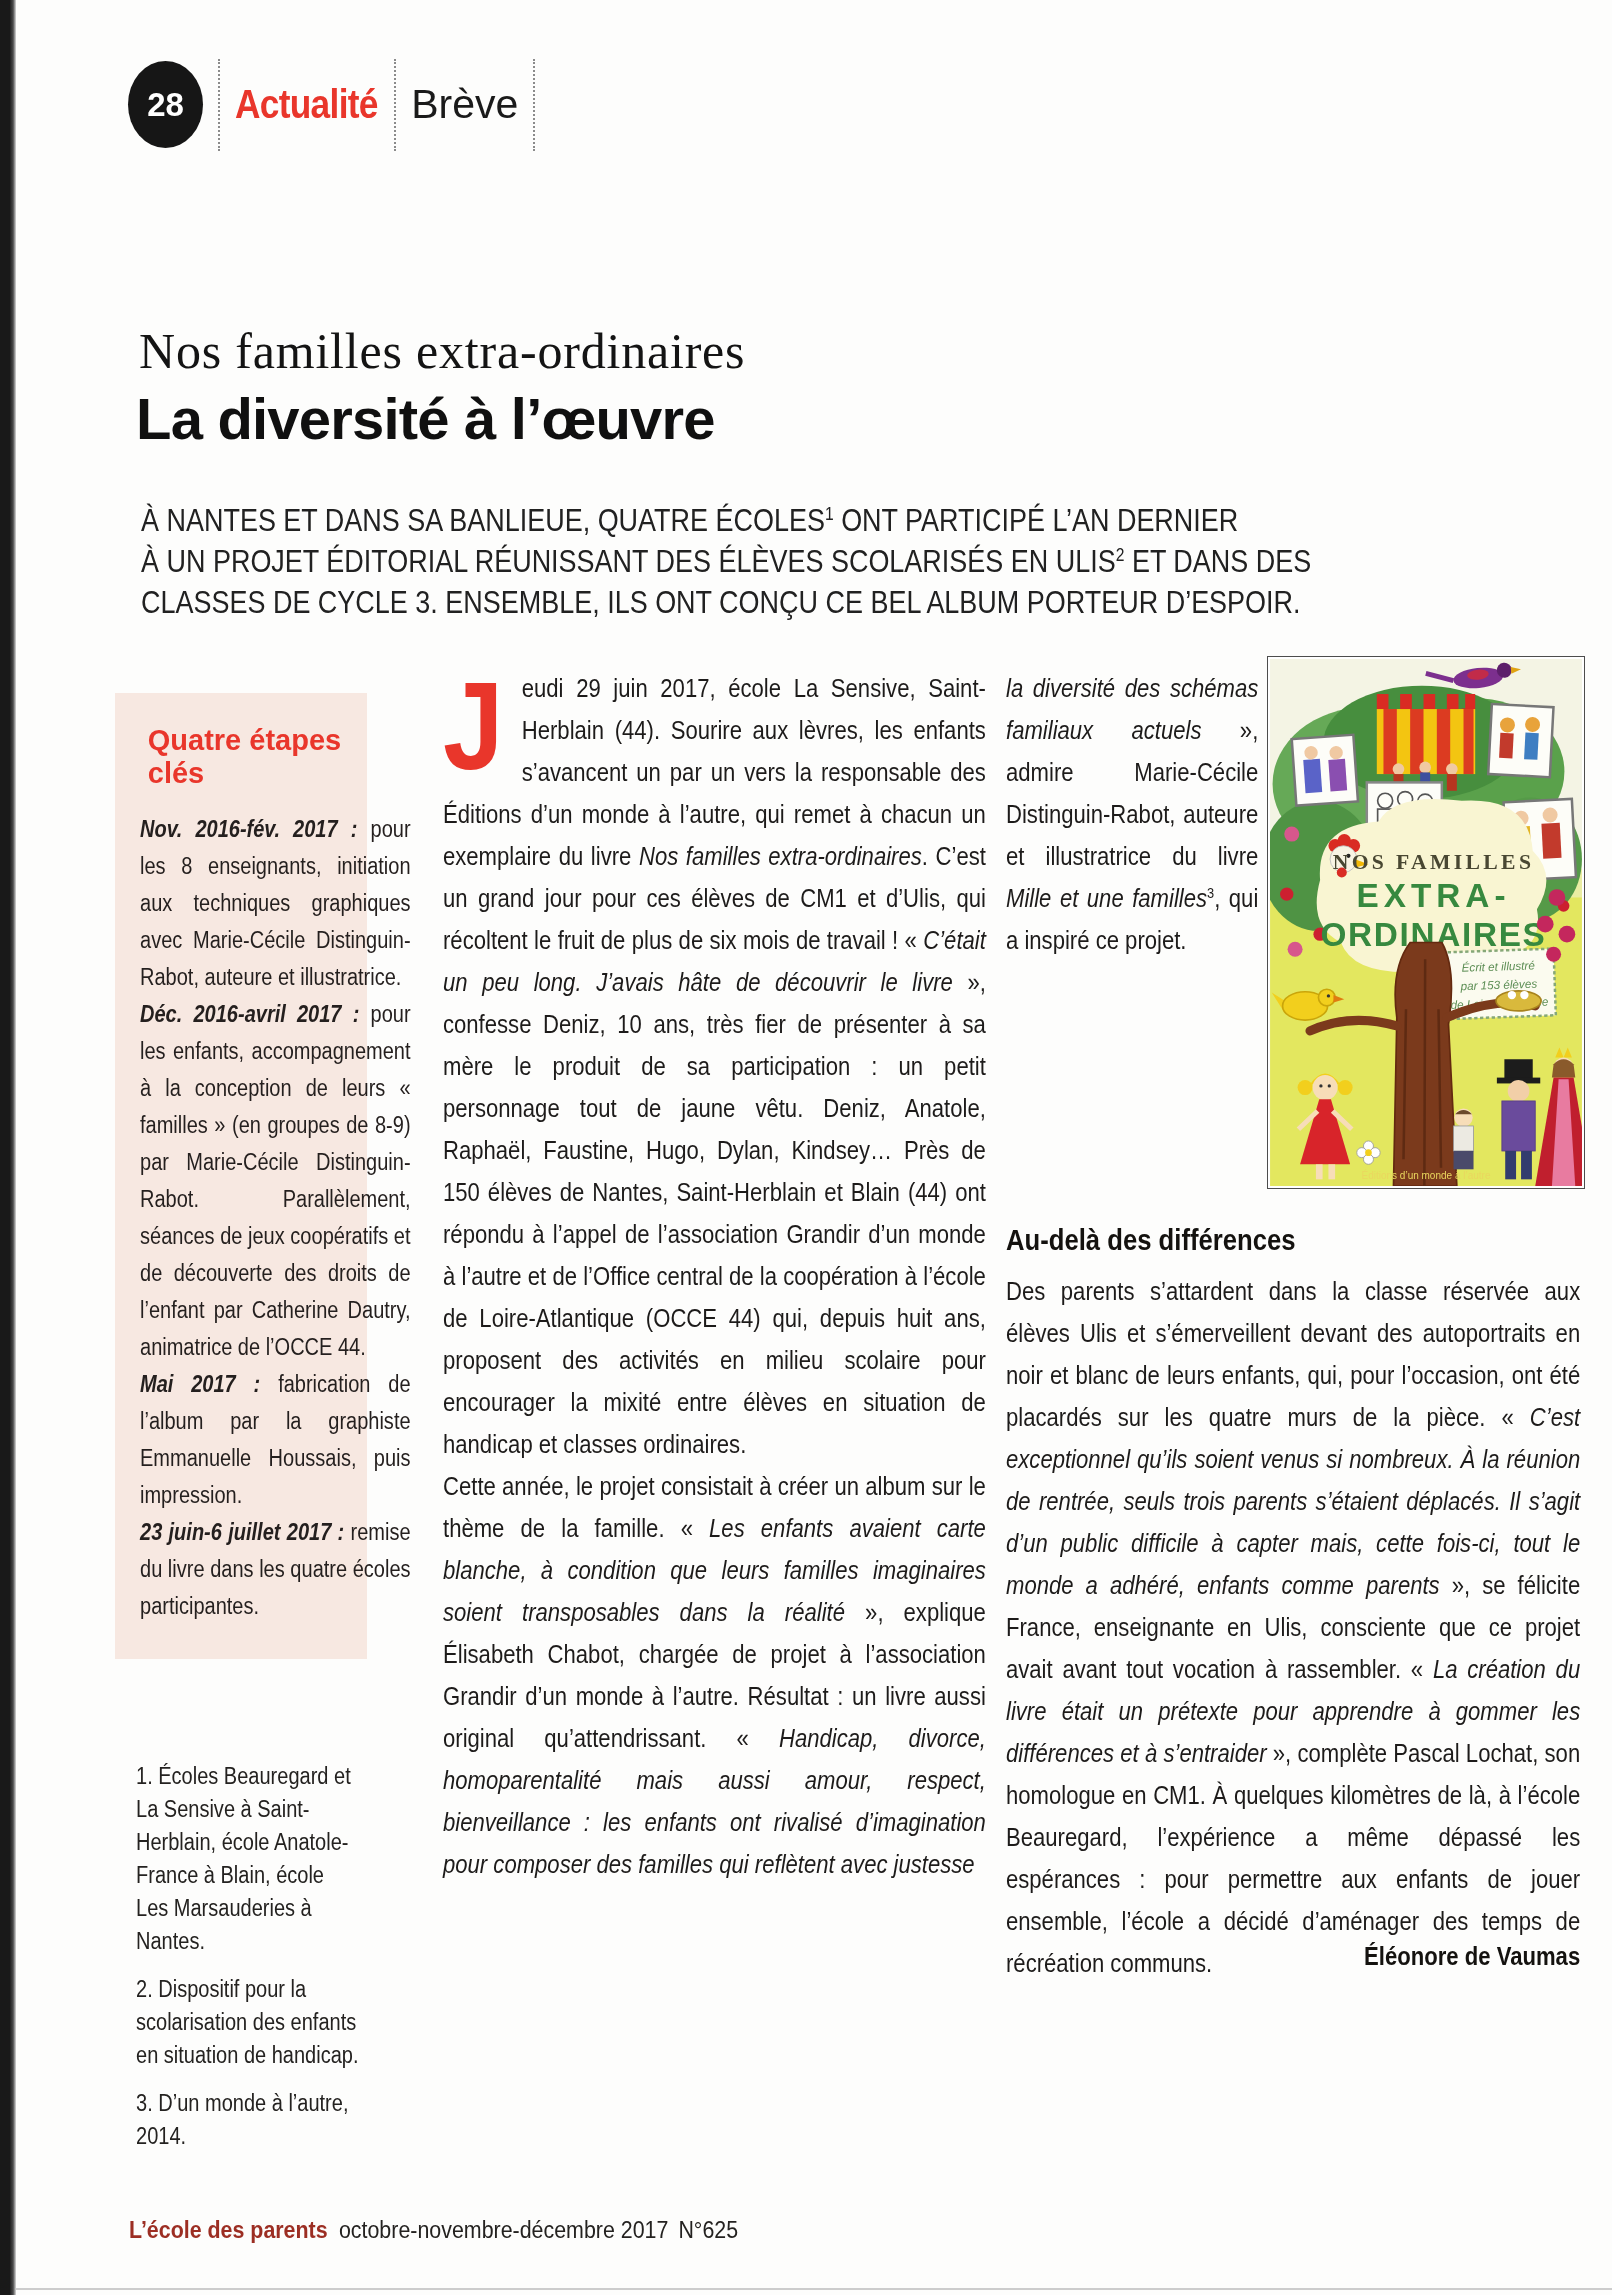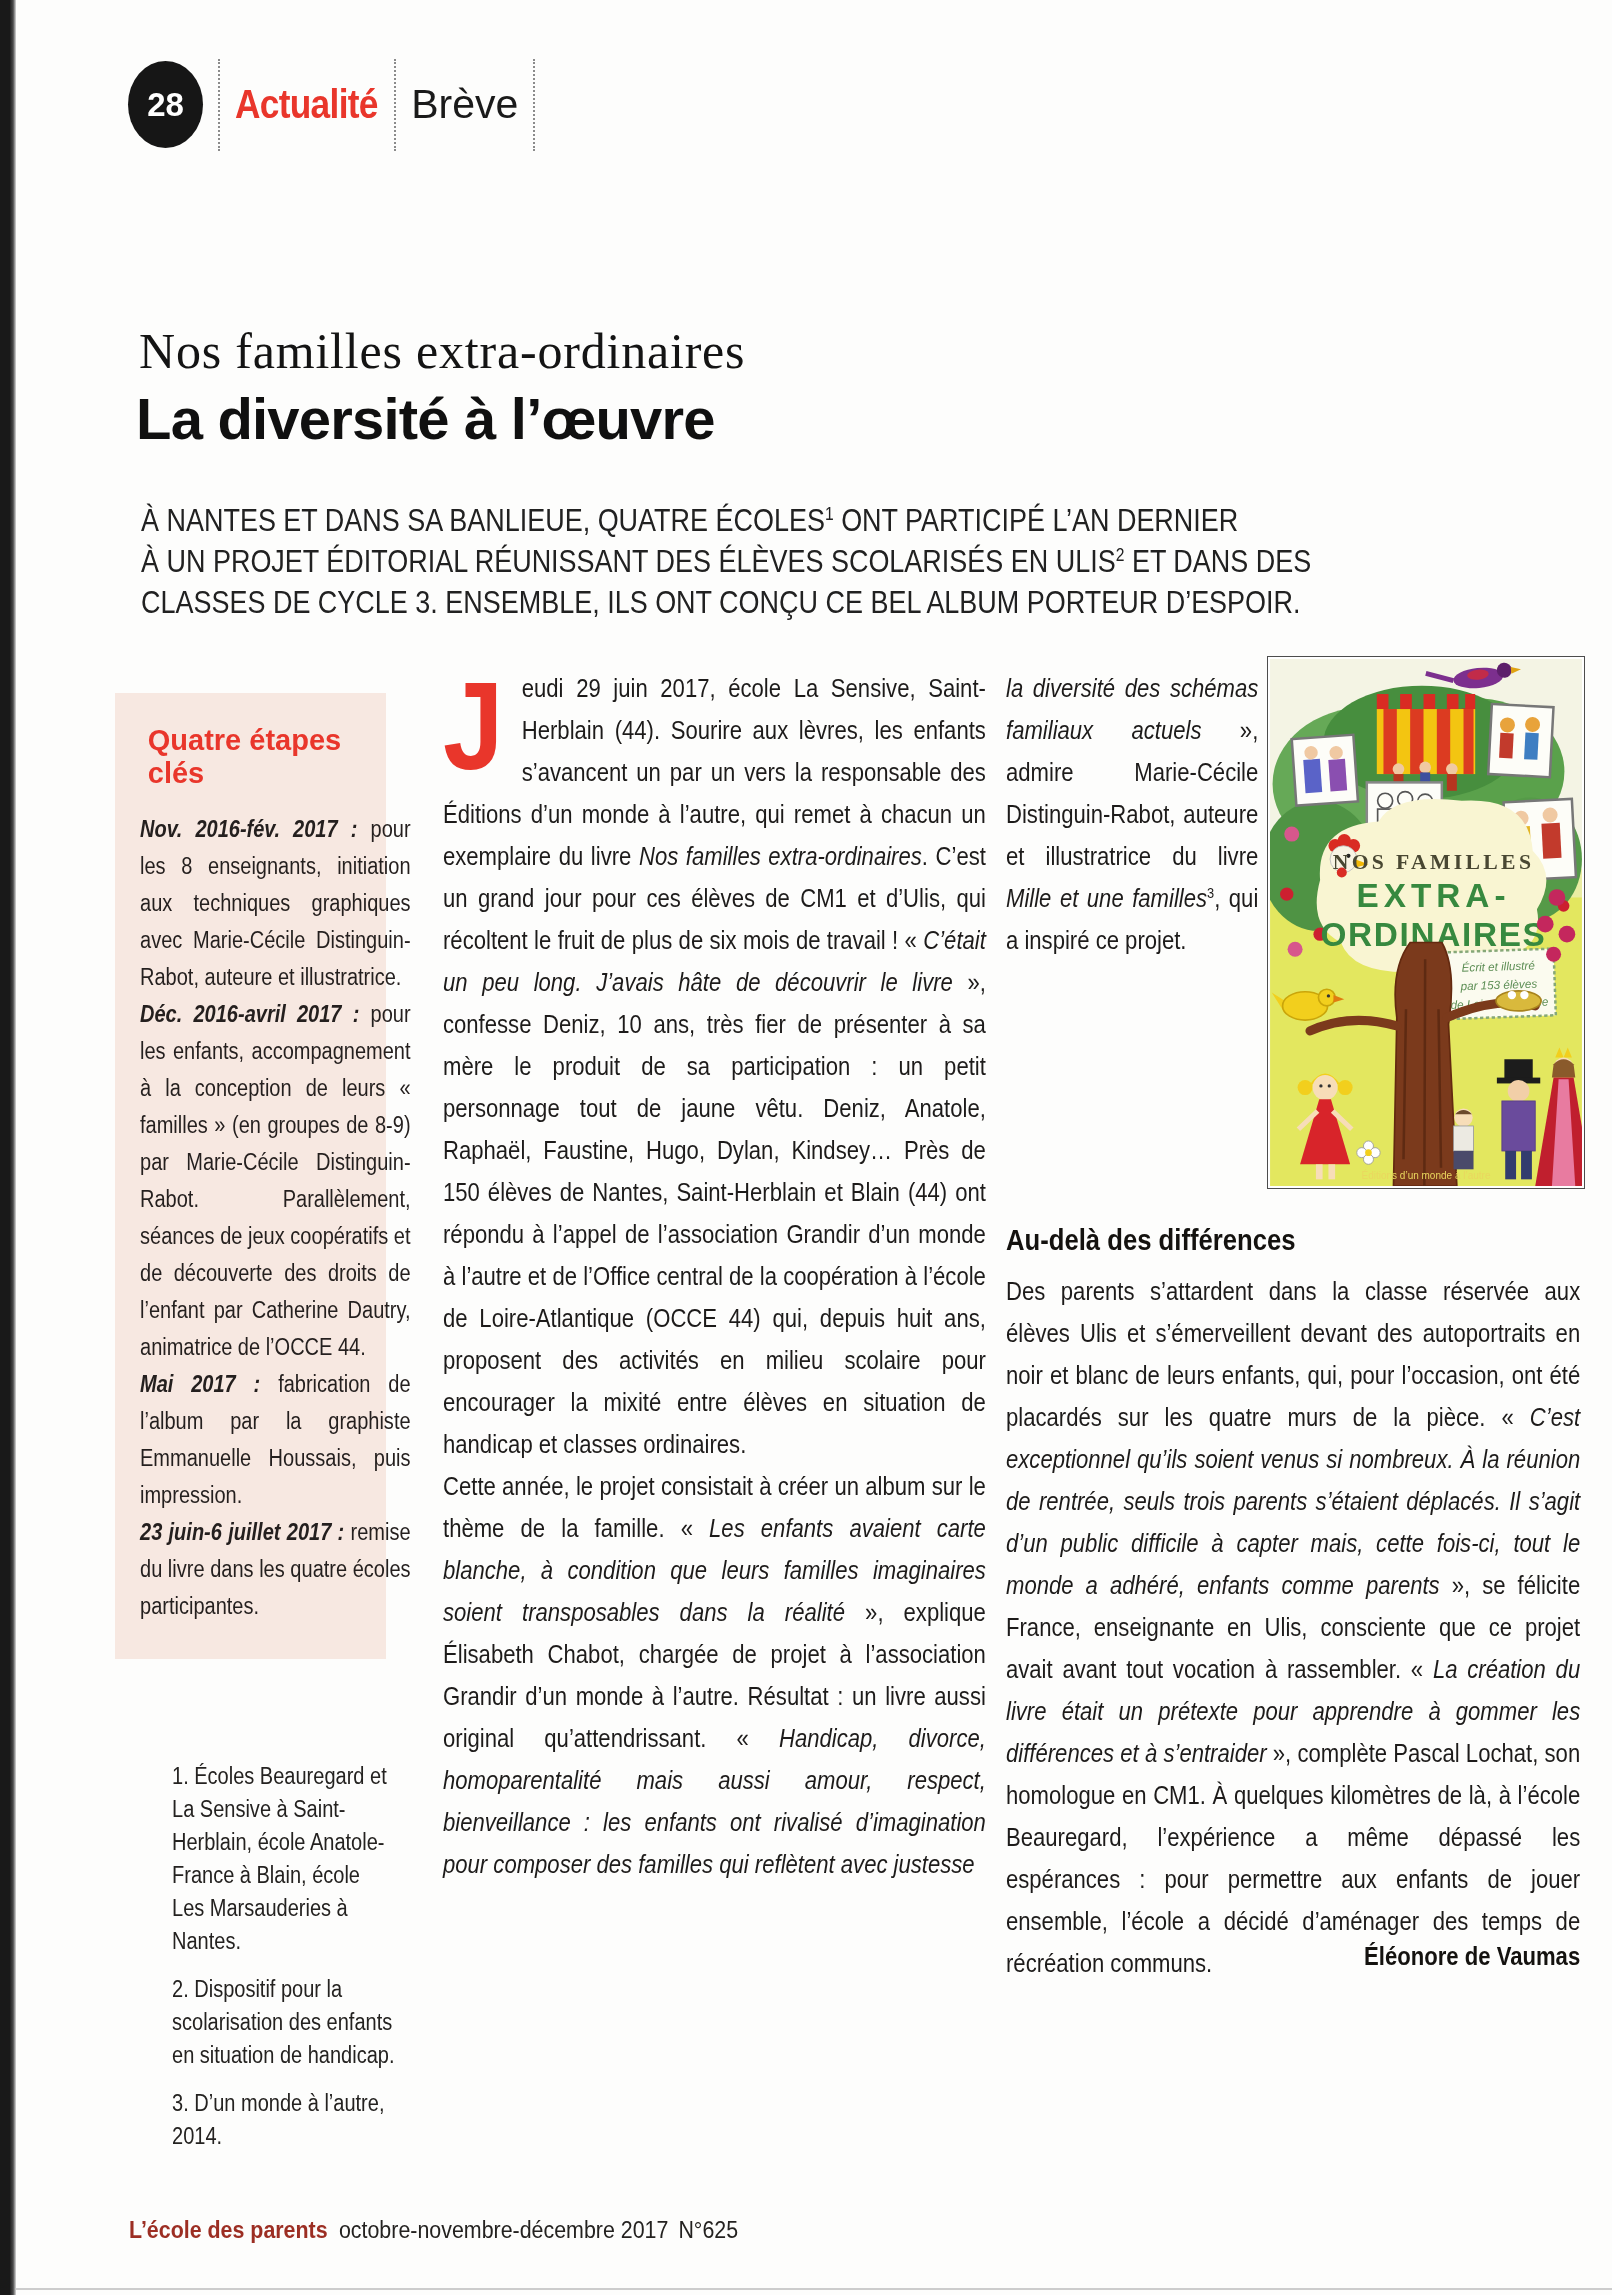--- a/index.html
+++ b/index.html
@@ -26,30 +26,30 @@
   .kicker{position:absolute;left:139px;top:322px;font-family:"Liberation Serif",serif;
           font-weight:400;font-size:50px;letter-spacing:0.8px;color:#141414;white-space:nowrap;}
   .title{position:absolute;left:136px;top:385px;font-size:58px;font-weight:700;
          letter-spacing:-0.8px;color:#101010;white-space:nowrap;}
   .standfirst{position:absolute;left:141px;top:500px;width:1557px;}
   .standfirst .sfline{font-size:31px;line-height:41px;color:#212121;white-space:nowrap;
                       letter-spacing:0;}
   sup{font-size:58%;vertical-align:super;line-height:0;}
 
   
-  .sidebar{position:absolute;left:115px;top:693px;width:271px;background:#f7e8e1;
+  .sidebar{position:absolute;left:115px;top:693px;width:252px;background:#f7e8e1;
            padding:31px 21px 34px 24.6px;box-sizing:border-box;}
   .sidebar h3{margin:0 0 21px 8.2px;font-size:29px;font-weight:700;color:#e9362b;}
   .sb-inner{width:311px;}
   .sidebar p{margin:0;font-size:23px;line-height:37px;text-align:justify;
              hyphens:auto;color:#241f1e;}
   .step-date{font-weight:700;font-style:italic;}
 
   
-  .footnotes{position:absolute;left:136px;top:1760px;margin-left:36px;}
+  .footnotes{position:absolute;left:136px;top:1760px;}
   .fn-inner{width:256px;}
   .footnotes p{margin:0 0 14.8px;font-size:23px;line-height:33px;color:#242220;}
 
   
   .col1{position:absolute;left:443px;top:667px;width:543px;}
   .col1 .cond{width:624px;}
   .body-p{margin:0;font-size:25.4px;line-height:42px;text-align:justify;hyphens:auto;color:#1d1b1a;}
   .dropcap{float:left;font-size:125px;line-height:113px;height:123px;
            padding:1.6px 21px 0 0;color:#e9362b;font-weight:700;}
 

